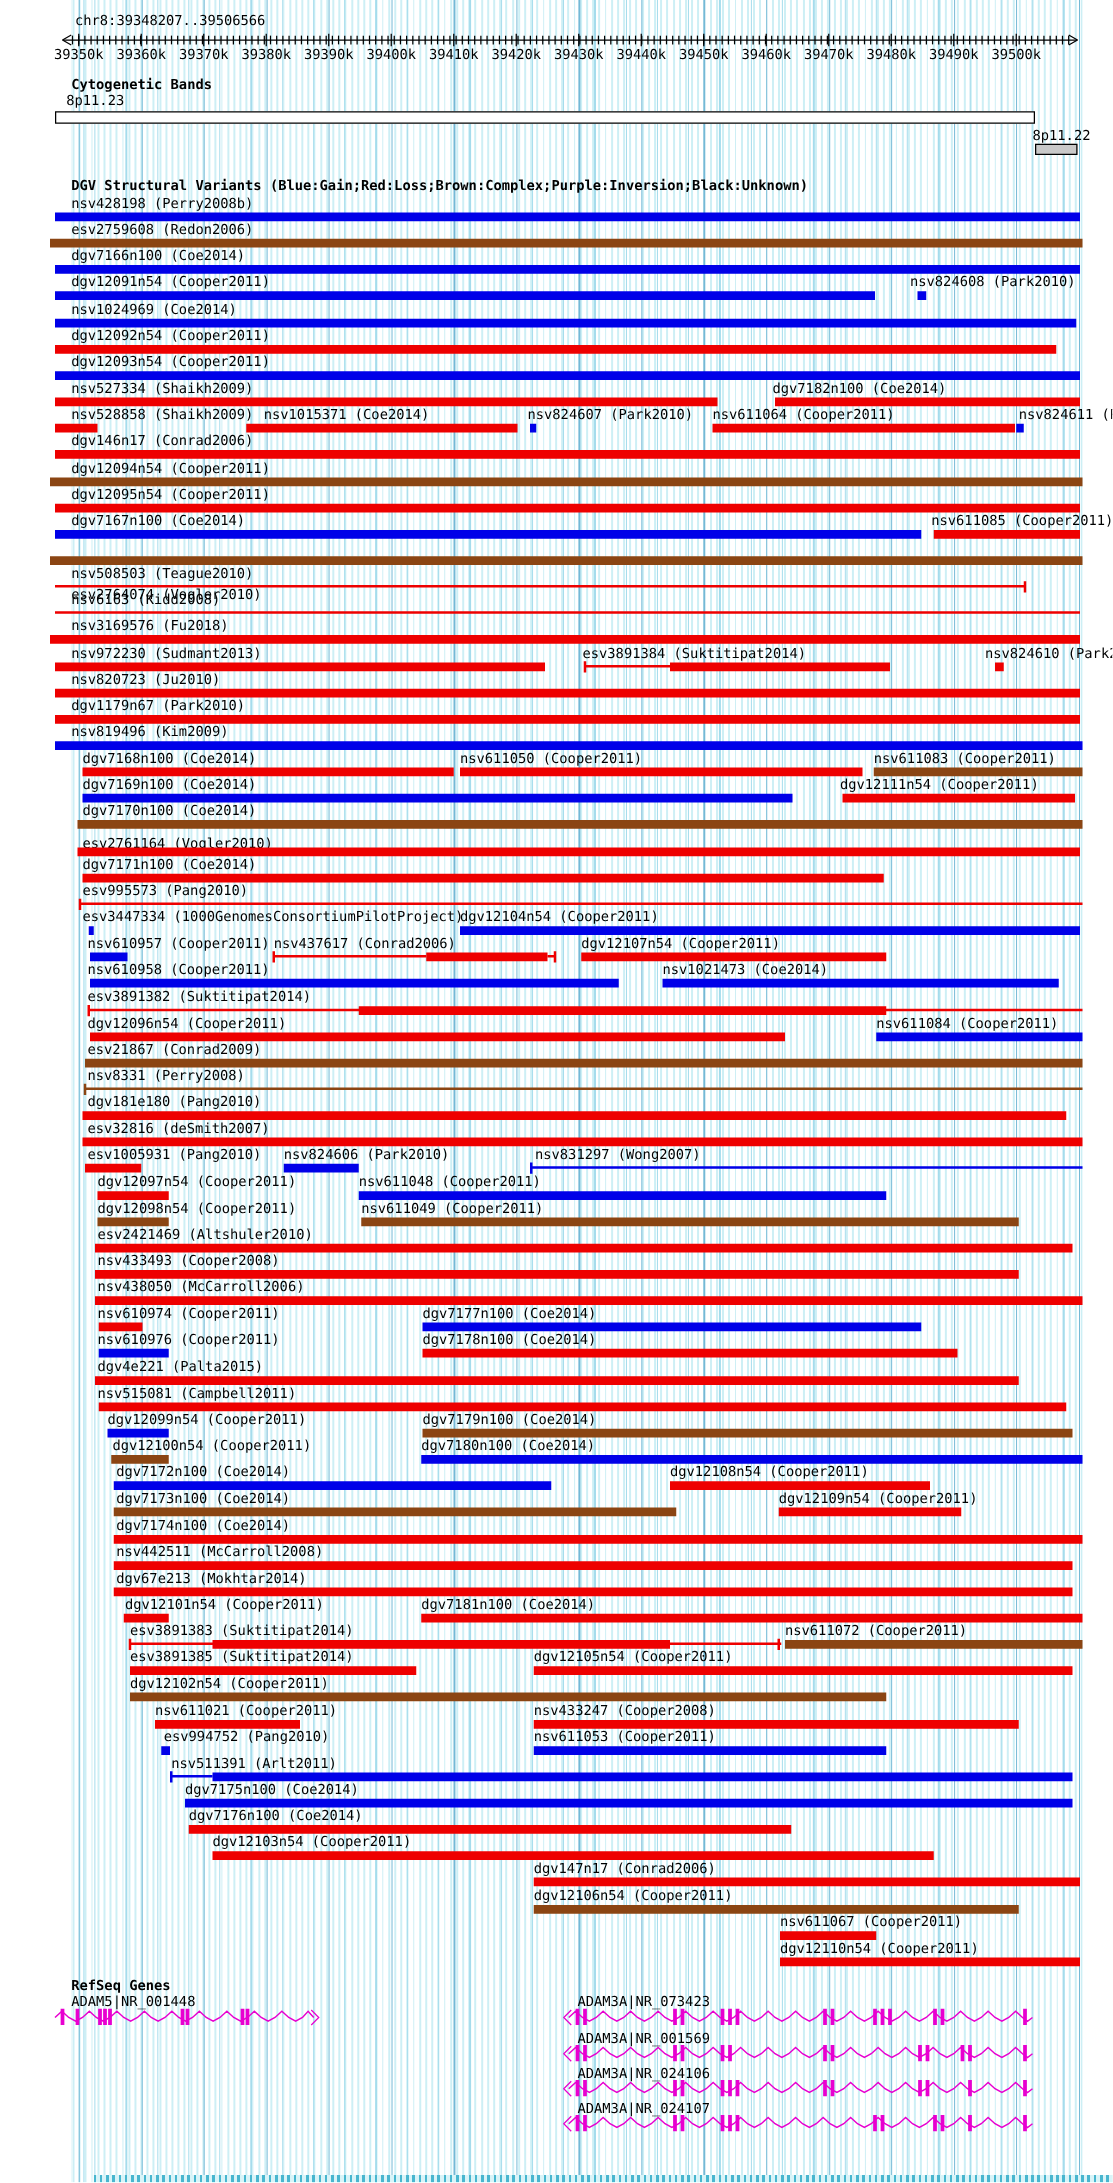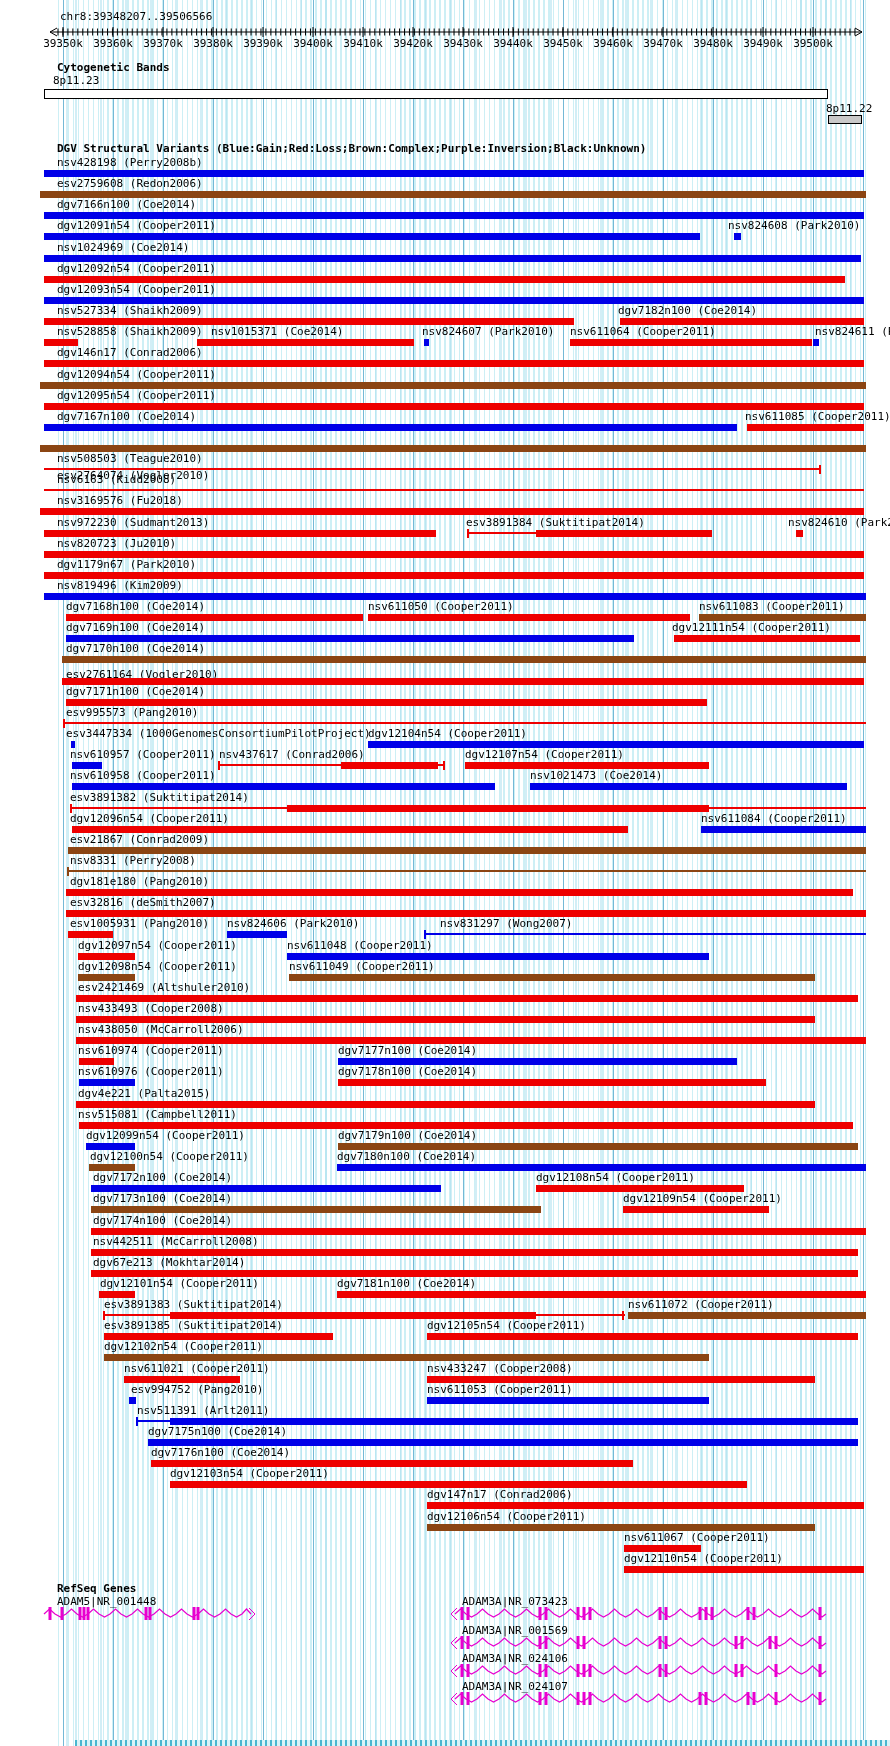--- a/index.html
+++ b/index.html
@@ -353,21 +353,21 @@
       <div class="tick" style="left: 67px; top: 867px; background: rgb(139, 69, 19);"></div>
       <div class="thin" style="left: 68px; top: 870px; width: 798px; background: rgb(139, 69, 19);"></div>
       <div class="lbl" style="left: 70px; top: 877px;">dgv181e180 (Pang2010)</div>
       <div class="bar" style="left: 66px; top: 889px; width: 787px; background: rgb(238, 0, 0);"></div>
       <div class="lbl" style="left: 70px; top: 898px;">esv32816 (deSmith2007)</div>
       <div class="bar" style="left: 66px; top: 910px; width: 800px; background: rgb(238, 0, 0);"></div>
       <div class="lbl" style="left: 70px; top: 919px;">esv1005931 (Pang2010)</div>
       <div class="bar" style="left: 68px; top: 931px; width: 45px; background: rgb(238, 0, 0);"></div>
       <div class="lbl" style="left: 227px; top: 919px;">nsv824606 (Park2010)</div>
       <div class="bar" style="left: 227px; top: 931px; width: 60px; background: rgb(0, 0, 232);"></div>
-      <div class="lbl" style="left: 440px; top: 919px;">nsv831297 (Wong2007)</div>
+      <div class="lbl" style="left: 428px; top: 919px;">nsv831297 (Wong2007)</div>
       <div class="tick" style="left: 424px; top: 930px; background: rgb(0, 0, 232);"></div>
       <div class="thin" style="left: 425px; top: 933px; width: 441px; background: rgb(0, 0, 232);"></div>
       <div class="lbl" style="left: 78px; top: 941px;">dgv12097n54 (Cooper2011)</div>
       <div class="bar" style="left: 78px; top: 953px; width: 57px; background: rgb(238, 0, 0);"></div>
       <div class="lbl" style="left: 287px; top: 941px;">nsv611048 (Cooper2011)</div>
       <div class="bar" style="left: 287px; top: 953px; width: 422px; background: rgb(0, 0, 232);"></div>
       <div class="lbl" style="left: 78px; top: 962px;">dgv12098n54 (Cooper2011)</div>
       <div class="bar" style="left: 78px; top: 974px; width: 57px; background: rgb(139, 69, 19);"></div>
       <div class="lbl" style="left: 289px; top: 962px;">nsv611049 (Cooper2011)</div>
       <div class="bar" style="left: 289px; top: 974px; width: 526px; background: rgb(139, 69, 19);"></div>

